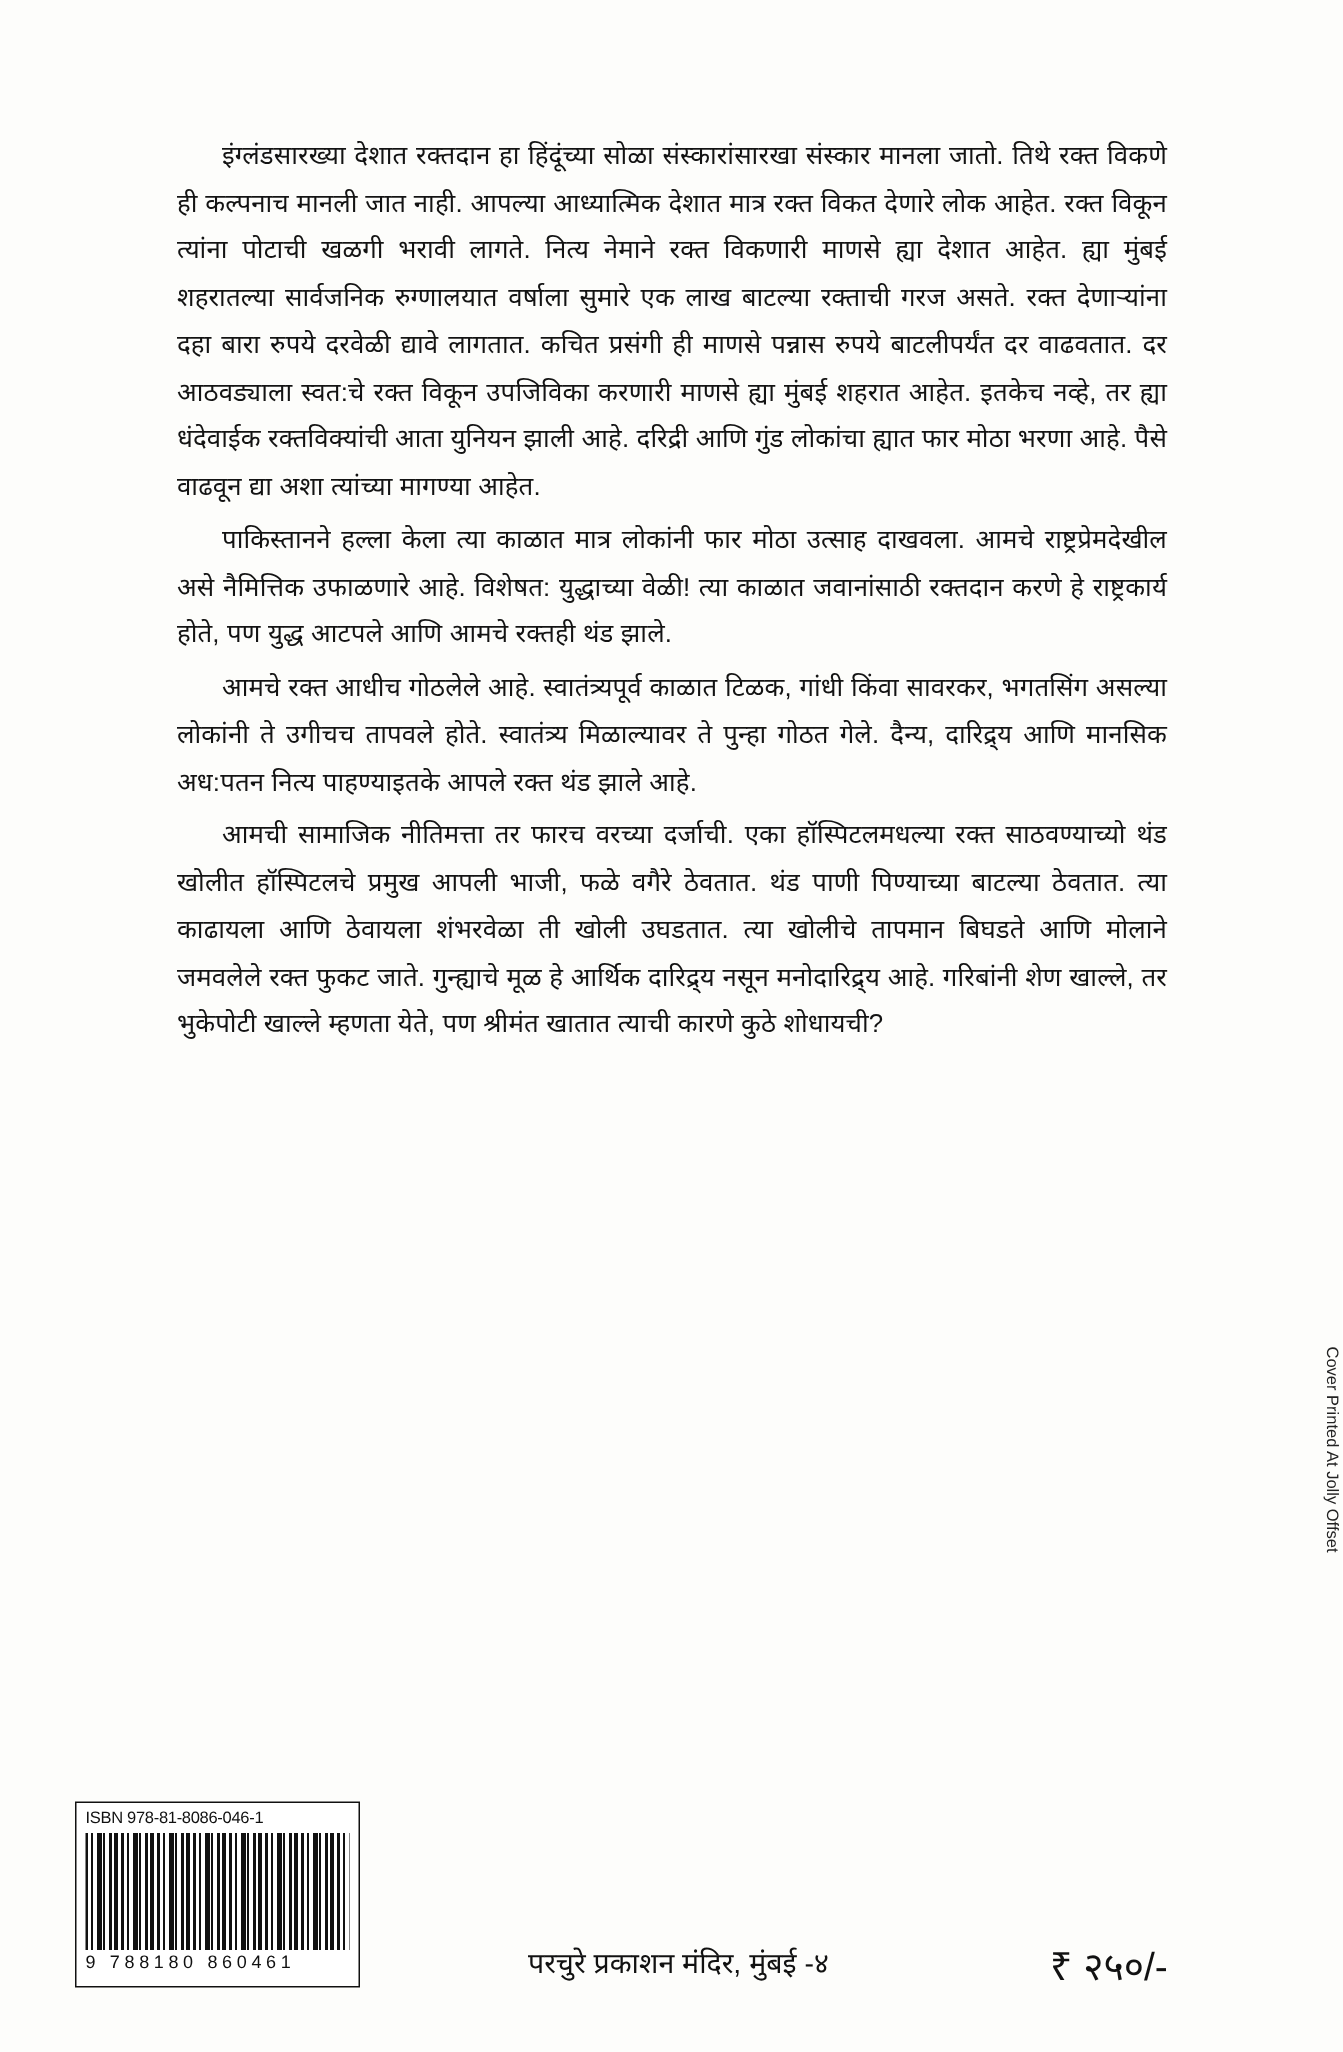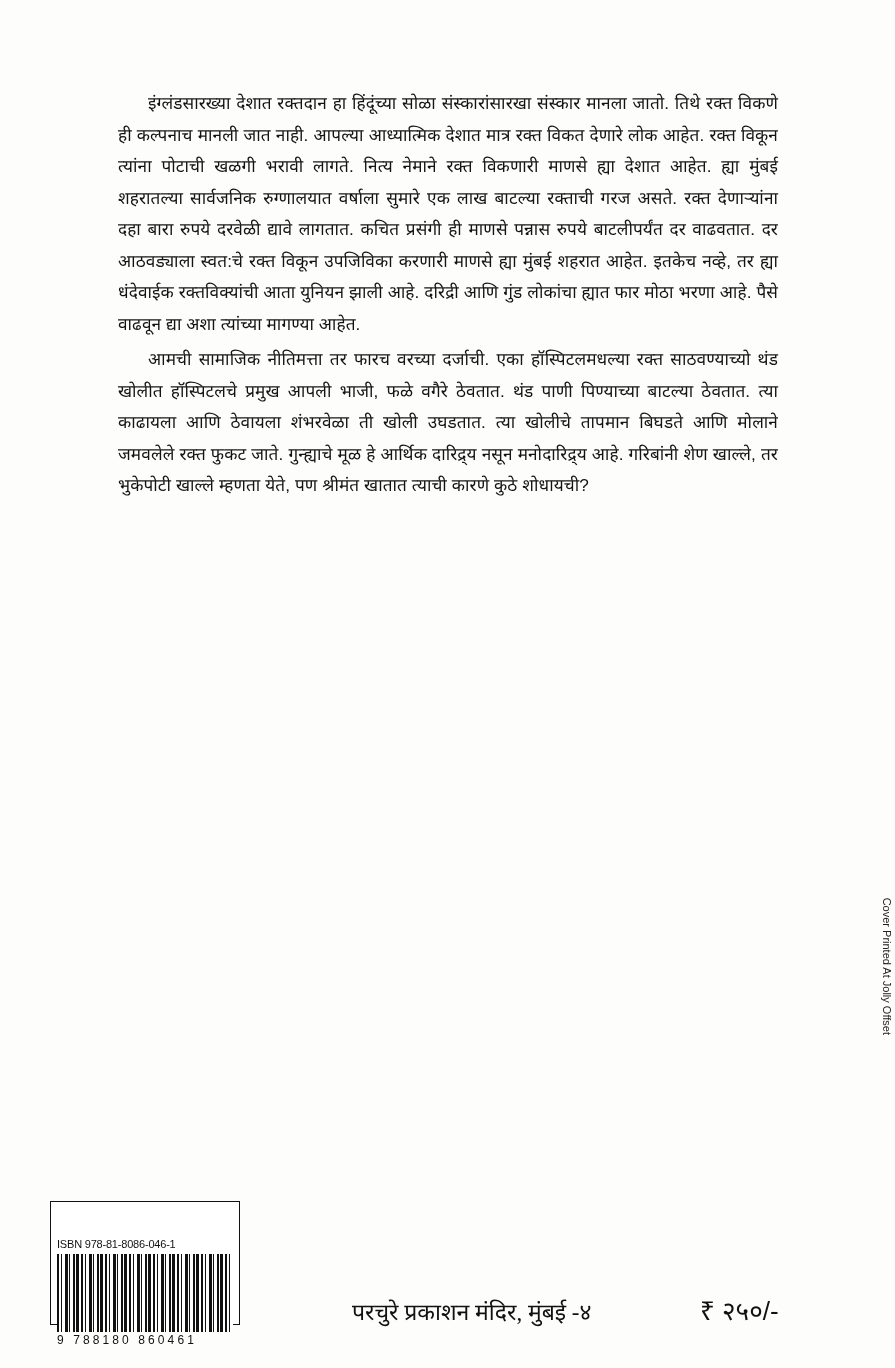--- a/index.html
+++ b/index.html
@@ -58,21 +58,20 @@
     background: #fff;
     box-sizing: border-box;
     padding: 4px 6px 2px 6px;
   }
   .isbn-text {
     font-family: "Liberation Sans", sans-serif;
     font-size: 11px;
     color: #111;
     letter-spacing: -0.2px;
     white-space: nowrap;
-    margin-top: 32px;
   }
   .bars {
     margin-top: 4px;
     height: 78px;
     width: 176px;
     background:
       repeating-linear-gradient(to right,
         #111 0px, #111 2px, #fff 2px, #fff 4px,
         #111 4px, #111 5px, #fff 5px, #fff 8px,
         #111 8px, #111 11px, #fff 11px, #fff 12px,
@@ -87,22 +86,22 @@
     color: #111;
     margin-top: 1px;
     white-space: nowrap;
   }
 
   
   .publisher {
     position: absolute;
     left: 352px;
     top: 1295px;
-    font-family: Liberation Serif, serif;
-    font-size: 23px;
+    font-family: Liberation Sans, sans-serif;
+    font-size: 19px;
     color: #111;
     white-space: nowrap;
   }
 
   
   .price {
     position: absolute;
     left: 700px;
     top: 1292px;
     font-family: "Liberation Sans", sans-serif;
@@ -124,20 +123,22 @@
     transform: rotate(90deg) translate(0, -100%);
   }
 </style>
 </head>
 <body>
 
 <div class="page">
 
   <div class="textblock">
     <p class="para indent">इंग्लंडसारख्या देशात रक्तदान हा हिंदूंच्या सोळा संस्कारांसारखा संस्कार मानला जातो. तिथे रक्त विकणे ही कल्पनाच मानली जात नाही. आपल्या आध्यात्मिक देशात मात्र रक्त विकत देणारे लोक आहेत. रक्त विकून त्यांना पोटाची खळगी भरावी लागते. नित्य नेमाने रक्त विकणारी माणसे ह्या देशात आहेत. ह्या मुंबई शहरातल्या सार्वजनिक रुग्णालयात वर्षाला सुमारे एक लाख बाटल्या रक्ताची गरज असते. रक्त देणाऱ्यांना दहा बारा रुपये दरवेळी द्यावे लागतात. कचित प्रसंगी ही माणसे पन्नास रुपये बाटलीपर्यंत दर वाढवतात. दर आठवड्याला स्वत:चे रक्त विकून उपजिविका करणारी माणसे ह्या मुंबई शहरात आहेत. इतकेच नव्हे, तर ह्या धंदेवाईक रक्तविक्यांची आता युनियन झाली आहे. दरिद्री आणि गुंड लोकांचा ह्यात फार मोठा भरणा आहे. पैसे वाढवून द्या अशा त्यांच्या मागण्या आहेत.</p>
+    <p class="para indent">पाकिस्तानने हल्ला केला त्या काळात मात्र लोकांनी फार मोठा उत्साह दाखवला. आमचे राष्ट्रप्रेमदेखील असे नैमित्तिक उफाळणारे आहे. विशेषत: युद्धाच्या वेळी! त्या काळात जवानांसाठी रक्तदान करणे हे राष्ट्रकार्य होते, पण युद्ध आटपले आणि आमचे रक्तही थंड झाले.</p>
+    <p class="para indent">आमचे रक्त आधीच गोठलेले आहे. स्वातंत्र्यपूर्व काळात टिळक, गांधी किंवा सावरकर, भगतसिंग असल्या लोकांनी ते उगीचच तापवले होते. स्वातंत्र्य मिळाल्यावर ते पुन्हा गोठत गेले. दैन्य, दारिद्र्य आणि मानसिक अध:पतन नित्य पाहण्याइतके आपले रक्त थंड झाले आहे.</p>
     <p class="para indent">आमची सामाजिक नीतिमत्ता तर फारच वरच्या दर्जाची. एका हॉस्पिटलमधल्या रक्त साठवण्याच्यो थंड खोलीत हॉस्पिटलचे प्रमुख आपली भाजी, फळे वगैरे ठेवतात. थंड पाणी पिण्याच्या बाटल्या ठेवतात. त्या काढायला आणि ठेवायला शंभरवेळा ती खोली उघडतात. त्या खोलीचे तापमान बिघडते आणि मोलाने जमवलेले रक्त फुकट जाते. गुन्ह्याचे मूळ हे आर्थिक दारिद्र्य नसून मनोदारिद्र्य आहे. गरिबांनी शेण खाल्ले, तर भुकेपोटी खाल्ले म्हणता येते, पण श्रीमंत खातात त्याची कारणे कुठे शोधायची?</p>
   </div>
 
   <div class="barcode-box">
     <div class="isbn-text">ISBN 978-81-8086-046-1</div>
     <div class="bars"></div>
     <div class="barcode-digits">9 788180 860461</div>
   </div>
 
   <div class="publisher">परचुरे प्रकाशन मंदिर, मुंबई -४</div>

